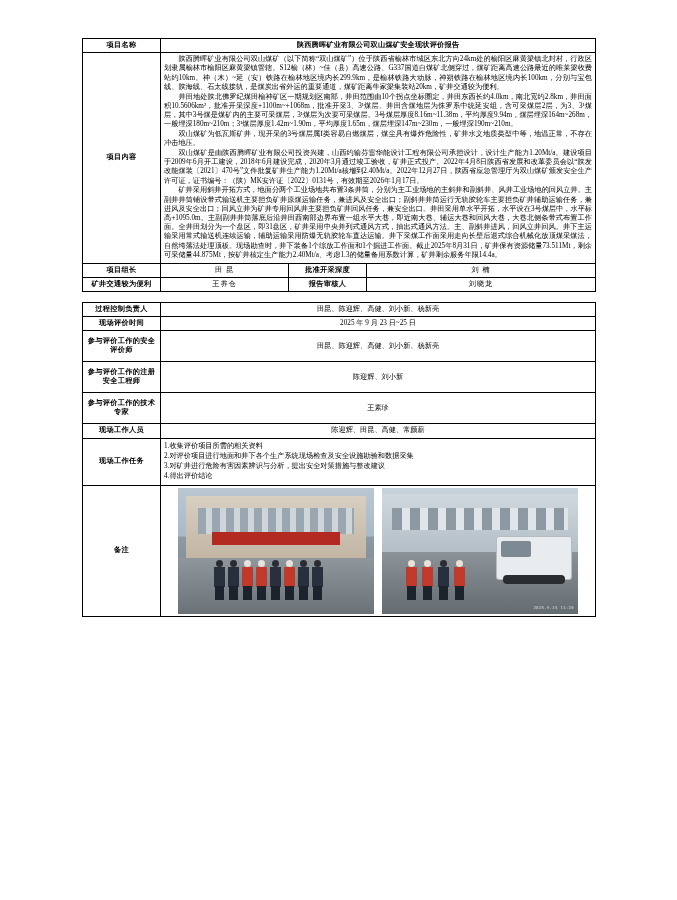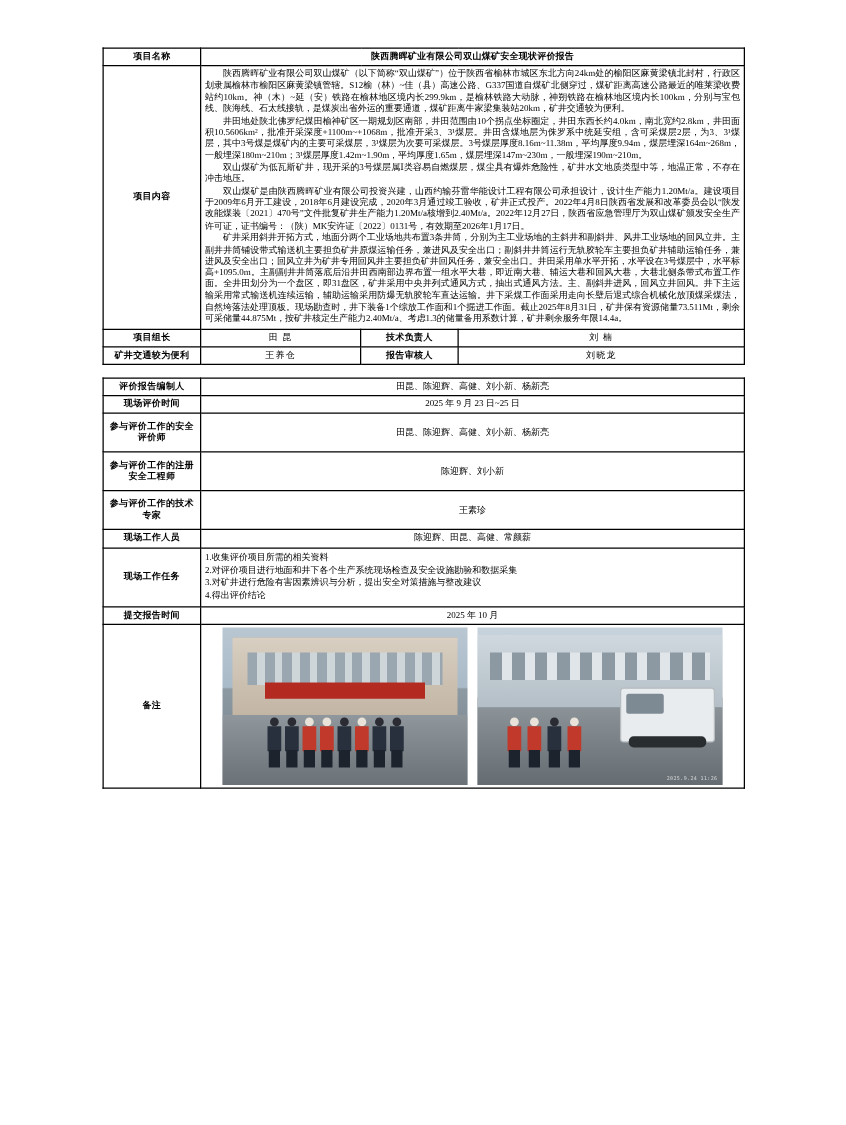--- a/index.html
+++ b/index.html
@@ -257,42 +257,42 @@
           <p>陕西腾晖矿业有限公司双山煤矿（以下简称“双山煤矿”）位于陕西省榆林市城区东北方向24km处的榆阳区麻黄梁镇北封村，行政区划隶属榆林市榆阳区麻黄梁镇管辖。S12榆（林）~佳（县）高速公路、G337国道自煤矿北侧穿过，煤矿距离高速公路最近的唯莱梁收费站约10km。神（木）~延（安）铁路在榆林地区境内长299.9km，是榆林铁路大动脉，神朔铁路在榆林地区境内长100km，分别与宝包线、陕海线、石太线接轨，是煤炭出省外运的重要通道，煤矿距离牛家梁集装站20km，矿井交通较为便利。</p>
           <p>井田地处陕北佛罗纪煤田榆神矿区一期规划区南部，井田范围由10个拐点坐标圈定，井田东西长约4.0km，南北宽约2.8km，井田面积10.5606km²，批准开采深度+1100m~+1068m，批准开采3、3¹煤层。井田含煤地层为侏罗系中统延安组，含可采煤层2层，为3、3¹煤层，其中3号煤是煤矿内的主要可采煤层，3¹煤层为次要可采煤层。3号煤层厚度8.16m~11.38m，平均厚度9.94m，煤层埋深164m~268m，一般埋深180m~210m；3¹煤层厚度1.42m~1.90m，平均厚度1.65m，煤层埋深147m~230m，一般埋深190m~210m。</p>
           <p>双山煤矿为低瓦斯矿井，现开采的3号煤层属Ⅰ类容易自燃煤层，煤尘具有爆炸危险性，矿井水文地质类型中等，地温正常，不存在冲击地压。</p>
           <p>双山煤矿是由陕西腾晖矿业有限公司投资兴建，山西约输芬雷华能设计工程有限公司承担设计，设计生产能力1.20Mt/a。建设项目于2009年6月开工建设，2018年6月建设完成，2020年3月通过竣工验收，矿井正式投产。2022年4月8日陕西省发展和改革委员会以“陕发改能煤装〔2021〕470号”文件批复矿井生产能力1.20Mt/a核增到2.40Mt/a。2022年12月27日，陕西省应急管理厅为双山煤矿颁发安全生产许可证，证书编号：（陕）MK安许证〔2022〕0131号，有效期至2026年1月17日。</p>
           <p>矿井采用斜井开拓方式，地面分两个工业场地共布置3条井筒，分别为主工业场地的主斜井和副斜井、风井工业场地的回风立井。主副井井筒铺设带式输送机主要担负矿井原煤运输任务，兼进风及安全出口；副斜井井筒运行无轨胶轮车主要担负矿井辅助运输任务，兼进风及安全出口；回风立井为矿井专用回风井主要担负矿井回风任务，兼安全出口。井田采用单水平开拓，水平设在3号煤层中，水平标高+1095.0m。主副副井井筒落底后沿井田西南部边界布置一组水平大巷，即近南大巷、辅运大巷和回风大巷，大巷北侧条带式布置工作面。全井田划分为一个盘区，即31盘区，矿井采用中央并列式通风方式，抽出式通风方法。主、副斜井进风，回风立井回风。井下主运输采用常式输送机连续运输，辅助运输采用防爆无轨胶轮车直达运输。井下采煤工作面采用走向长壁后退式综合机械化放顶煤采煤法，自然垮落法处理顶板。现场勘查时，井下装备1个综放工作面和1个掘进工作面。截止2025年8月31日，矿井保有资源储量73.511Mt，剩余可采储量44.875Mt，按矿井核定生产能力2.40Mt/a、考虑1.3的储量备用系数计算，矿井剩余服务年限14.4a。</p>
         </td>
       </tr>
       <tr>
         <td class="lbl">项目组长</td>
         <td class="name-cell">田 昆</td>
-        <td class="lbl">技术负责人</td>
+        <td class="lbl">批准开采深度</td>
         <td class="name-cell">刘 楠</td>
       </tr>
       <tr>
         <td class="lbl">矿井交通较为便利</td>
         <td class="name-cell">王养仓</td>
         <td class="lbl">报告审核人</td>
         <td class="name-cell">刘晓龙</td>
       </tr>
     </tbody>
   </table>
 
   <div style="height:10px"></div>
 
   <table class="doc">
     <colgroup>
       <col style="width:78px">
       <col style="width:435px">
     </colgroup>
     <tbody>
       <tr>
-        <td class="lbl">评价报告编制人</td>
+        <td class="lbl">过程控制负责人</td>
         <td class="ctr">田昆、陈迎辉、高健、刘小新、杨新亮</td>
       </tr>
       <tr>
         <td class="lbl">现场评价时间</td>
         <td class="ctr">2025 年 9 月 23 日~25 日</td>
       </tr>
       <tr>
         <td class="lbl" style="height:26px">参与评价工作的安全评价师</td>
         <td class="ctr">田昆、陈迎辉、高健、刘小新、杨新亮</td>
       </tr>
@@ -309,24 +309,20 @@
         <td class="ctr">陈迎辉、田昆、高健、常颜薪</td>
       </tr>
       <tr>
         <td class="lbl">现场工作任务</td>
         <td class="tasks">
           <div>1.收集评价项目所需的相关资料</div>
           <div>2.对评价项目进行地面和井下各个生产系统现场检查及安全设施勘验和数据采集</div>
           <div>3.对矿井进行危险有害因素辨识与分析，提出安全对策措施与整改建议</div>
           <div>4.得出评价结论</div>
         </td>
-      </tr>
-      <tr>
-        <td class="lbl">提交报告时间</td>
-        <td class="ctr">2025 年 10 月</td>
       </tr>
       <tr>
         <td class="lbl">备注</td>
         <td class="photos">
           <div class="photo-row">
             <div class="photo left">
               <div class="bld"></div>
               <div class="banner"></div>
               <div class="ground-l"></div>
               <div class="ppl" style="left:36px">

